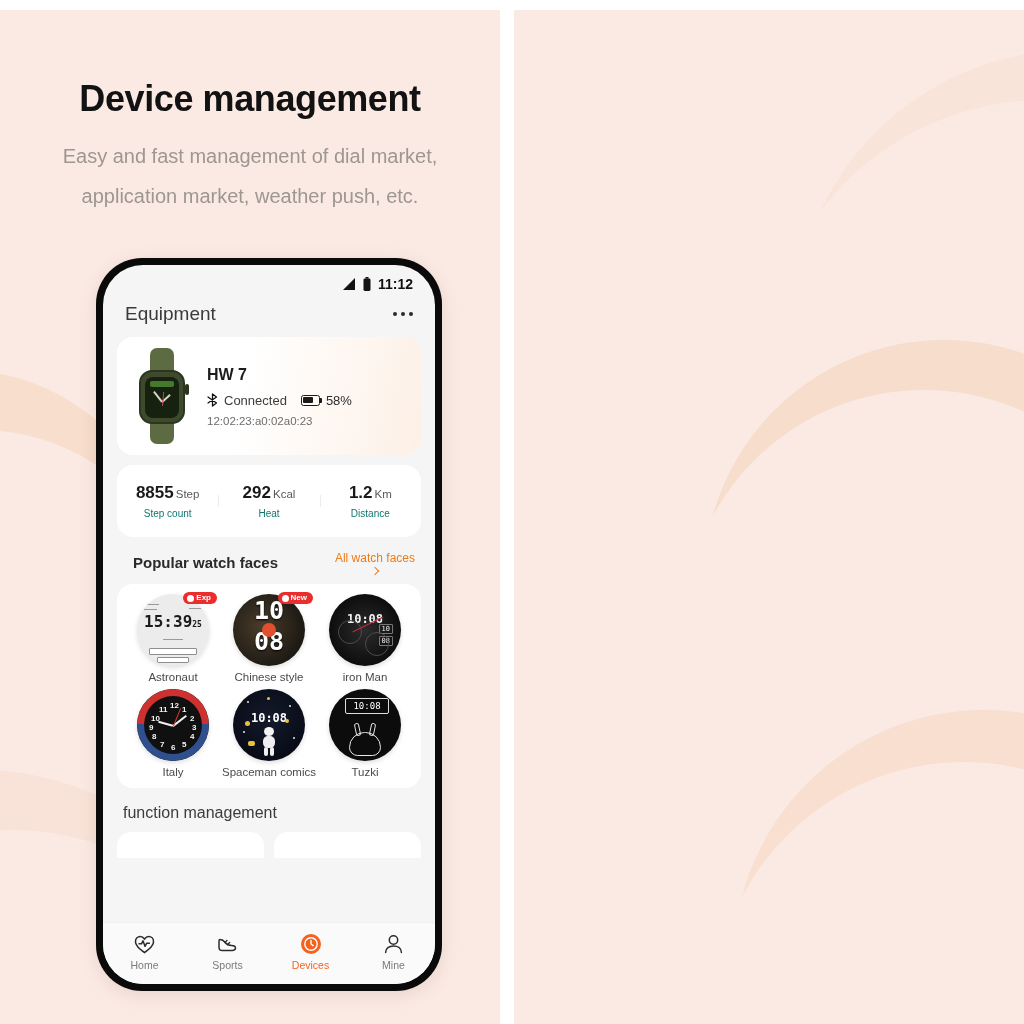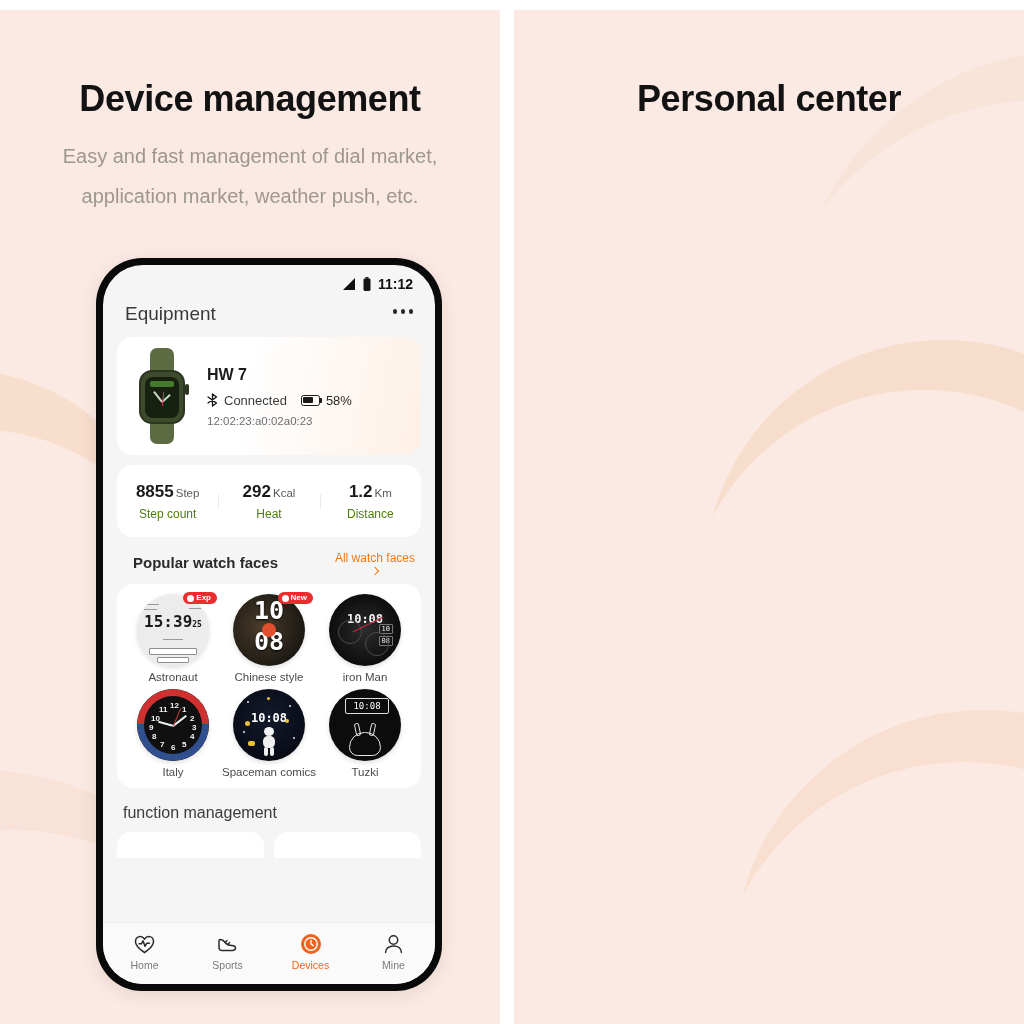--- a/index.html
+++ b/index.html
@@ -75,21 +75,21 @@
     height: 34px; display: flex; align-items: center;
     justify-content: flex-end; gap: 7px; padding: 4px 22px 0 0;
     font-size: 14px; font-weight: 600; color: #111;
     flex: 0 0 auto;
   }
   .sb-signal { width: 14px; height: 12px; }
   .sb-batt   { width: 8px;  height: 14px; }
 
   
   .eq-head {
-    display: flex; align-items: flex-start; justify-content: space-between;
+    display: flex; align-items: center; justify-content: space-between;
     padding: 4px 22px 12px 22px; flex: 0 0 auto;
   }
   .eq-title { font-size: 19px; color: #3a3a3a; font-weight: 400; }
   .eq-dots { display:flex; gap:3.5px; align-items:center; padding:6px 0; }
   .eq-dots i { width:4.5px; height:4.5px; border-radius:50%; background:#2b2b2b; display:block; }
 
   .lbody { flex: 1 1 auto; padding: 0 14px; overflow: hidden; }
 
   .dev-card {
     background: linear-gradient(100deg,#ffffff 0%,#ffffff 42%,#fdf0e6 100%);
@@ -139,21 +139,21 @@
     background:#fff; border-radius:16px; margin-top:10px;
     height:72px; display:flex; align-items:center;
   }
   .stat { flex:1 1 0; text-align:center; position:relative; }
   .stat + .stat::before {
     content:""; position:absolute; left:0; top:12px; bottom:12px;
     width:1px; background:#ececec;
   }
   .stat-v { font-size:17px; font-weight:700; color:#1a1a1a; }
   .stat-v span { font-size:11.5px; font-weight:400; color:#585858; margin-left:2px; }
-  .stat-l { font-size:12px; color:#4d7c0f; margin-top:5px; }
+  .stat-l { font-size:10px; color:#0f766e; margin-top:5px; }
 
   .sec-head {
     display:flex; align-items:center; justify-content:space-between;
     padding: 14px 6px 10px 6px;
     margin-left: 10px;
   }
   .sec-title { font-size:15px; color:#2b2b2b; font-weight:600; }
   .sec-link { font-size:12px; color:#f07a18; display:flex; align-items:center; gap:3px;flex-direction:column; }
 
   .faces-card { background:#fff; border-radius:16px; padding:10px 8px 10px; }
@@ -523,18 +523,17 @@
 
   <div class="panel right">
     <div class="deco r1"></div>
     <div class="deco r2"></div>
     <div class="deco r3"></div>
     <div class="deco r4"></div>
     <div class="deco r5"></div>
     <div class="deco r6"></div>
 
     <div class="heading">
-      <div class="h-title">Personal center</div>
     </div>
 
   </div>
 
 </div>
 
 </body></html>

